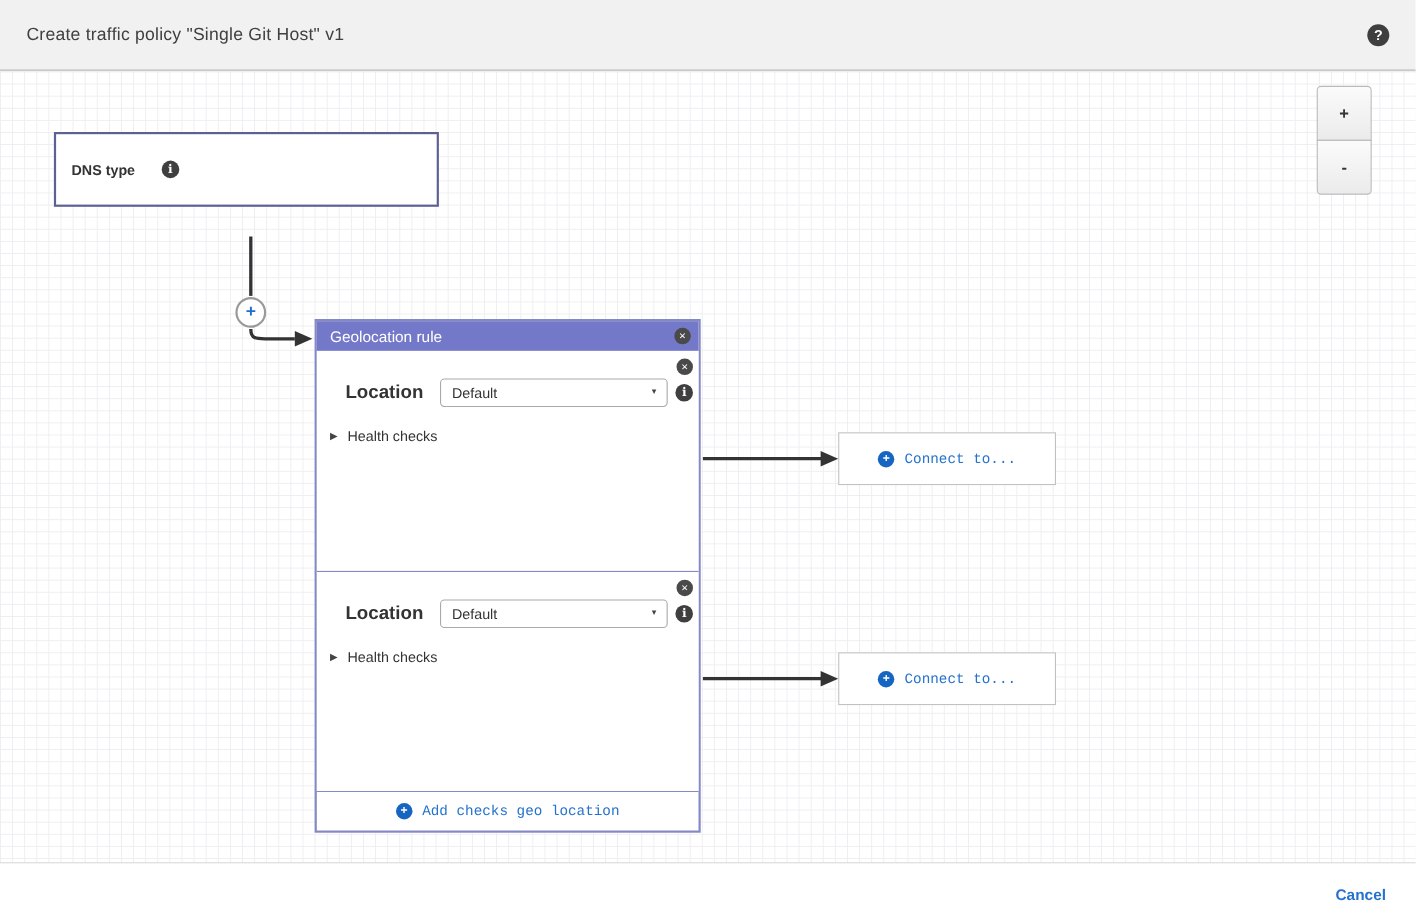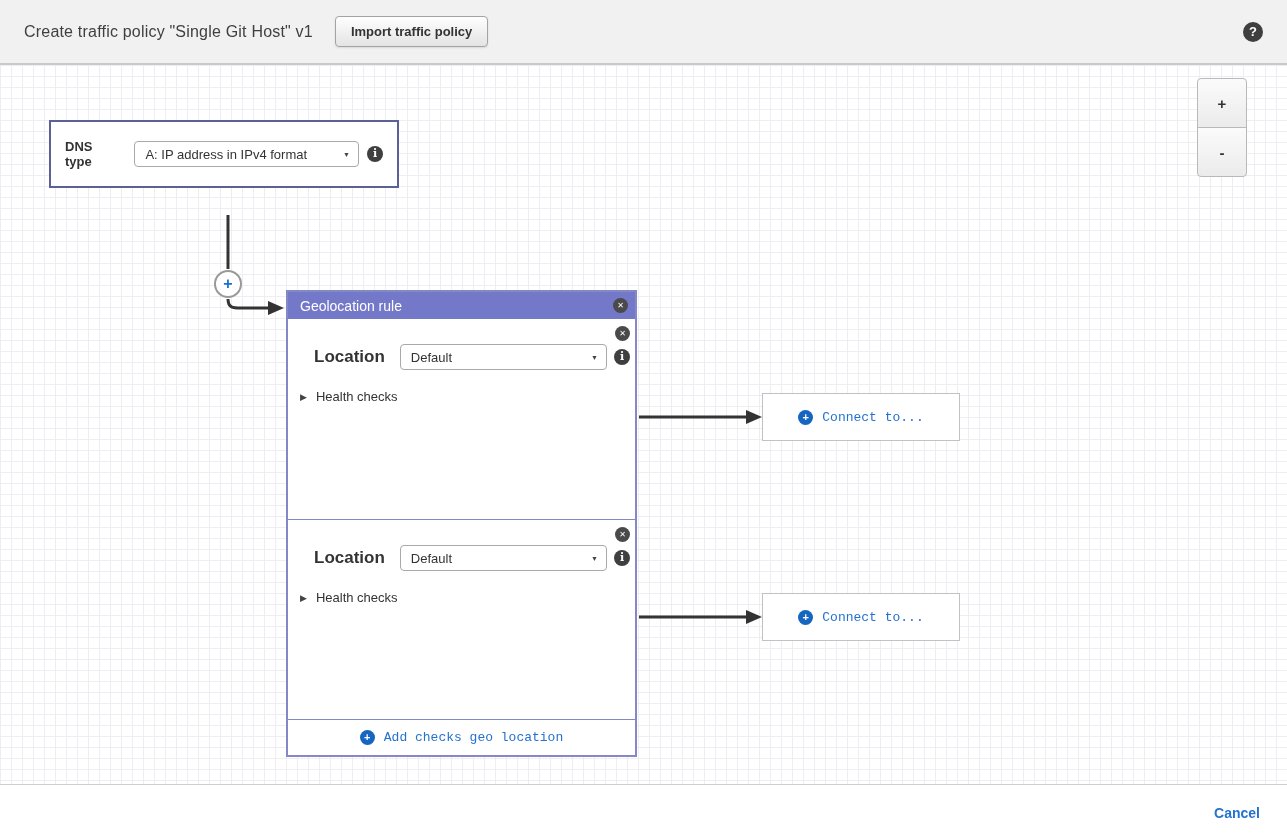--- a/index.html
+++ b/index.html
@@ -108,21 +108,20 @@
   .create-btn { font-size:14px; font-weight:bold; color:#fff;
     background:linear-gradient(#3b95e8,#1d6ed3); border:1px solid #1c5fae;
     border-radius:4px; padding:8px 17px; cursor:pointer;
     text-shadow:0 -1px 0 rgba(0,0,0,.25); box-shadow:0 1px 1px rgba(0,0,0,.15); }
 </style>
 </head>
 <body>
 
 <div class="topbar">
   <div class="page-title">Create traffic policy "Single Git Host" v1</div>
-  <button class="import-btn">Import traffic policy</button>
   <div class="help-icon">?</div>
 </div>
 
 <div class="canvas">
 
   <svg class="connector-svg">
     <path d="M228,150 V204" stroke="#333" stroke-width="3" fill="none"></path>
     <path d="M228,234 C228,243 233,243 241,243 L268,243" stroke="#333" stroke-width="3" fill="none"></path>
     <polygon points="268,236 284,243 268,250" fill="#333"></polygon>
     <line x1="639" y1="352" x2="747" y2="352" stroke="#333" stroke-width="3"></line>
@@ -132,24 +131,20 @@
   </svg>
 
   <div class="zoomctl">
     <button class="zbtn zin">+</button>
     <button class="zbtn zout">-</button>
   </div>
 
   <div class="start-node">
     <div class="start-body">
       <span class="dns-label">DNS type</span>
-      <div class="select dns-select">
-        <span>A: IP address in IPv4 format</span>
-        <span class="caret">▼</span>
-      </div>
       <div class="info-icon">i</div>
     </div>
   </div>
 
   <div class="plus-connector">+</div>
 
   <div class="geo-node">
     <div class="node-header">
       <span>Geolocation rule</span>
       <span class="close-icon">✕</span>

